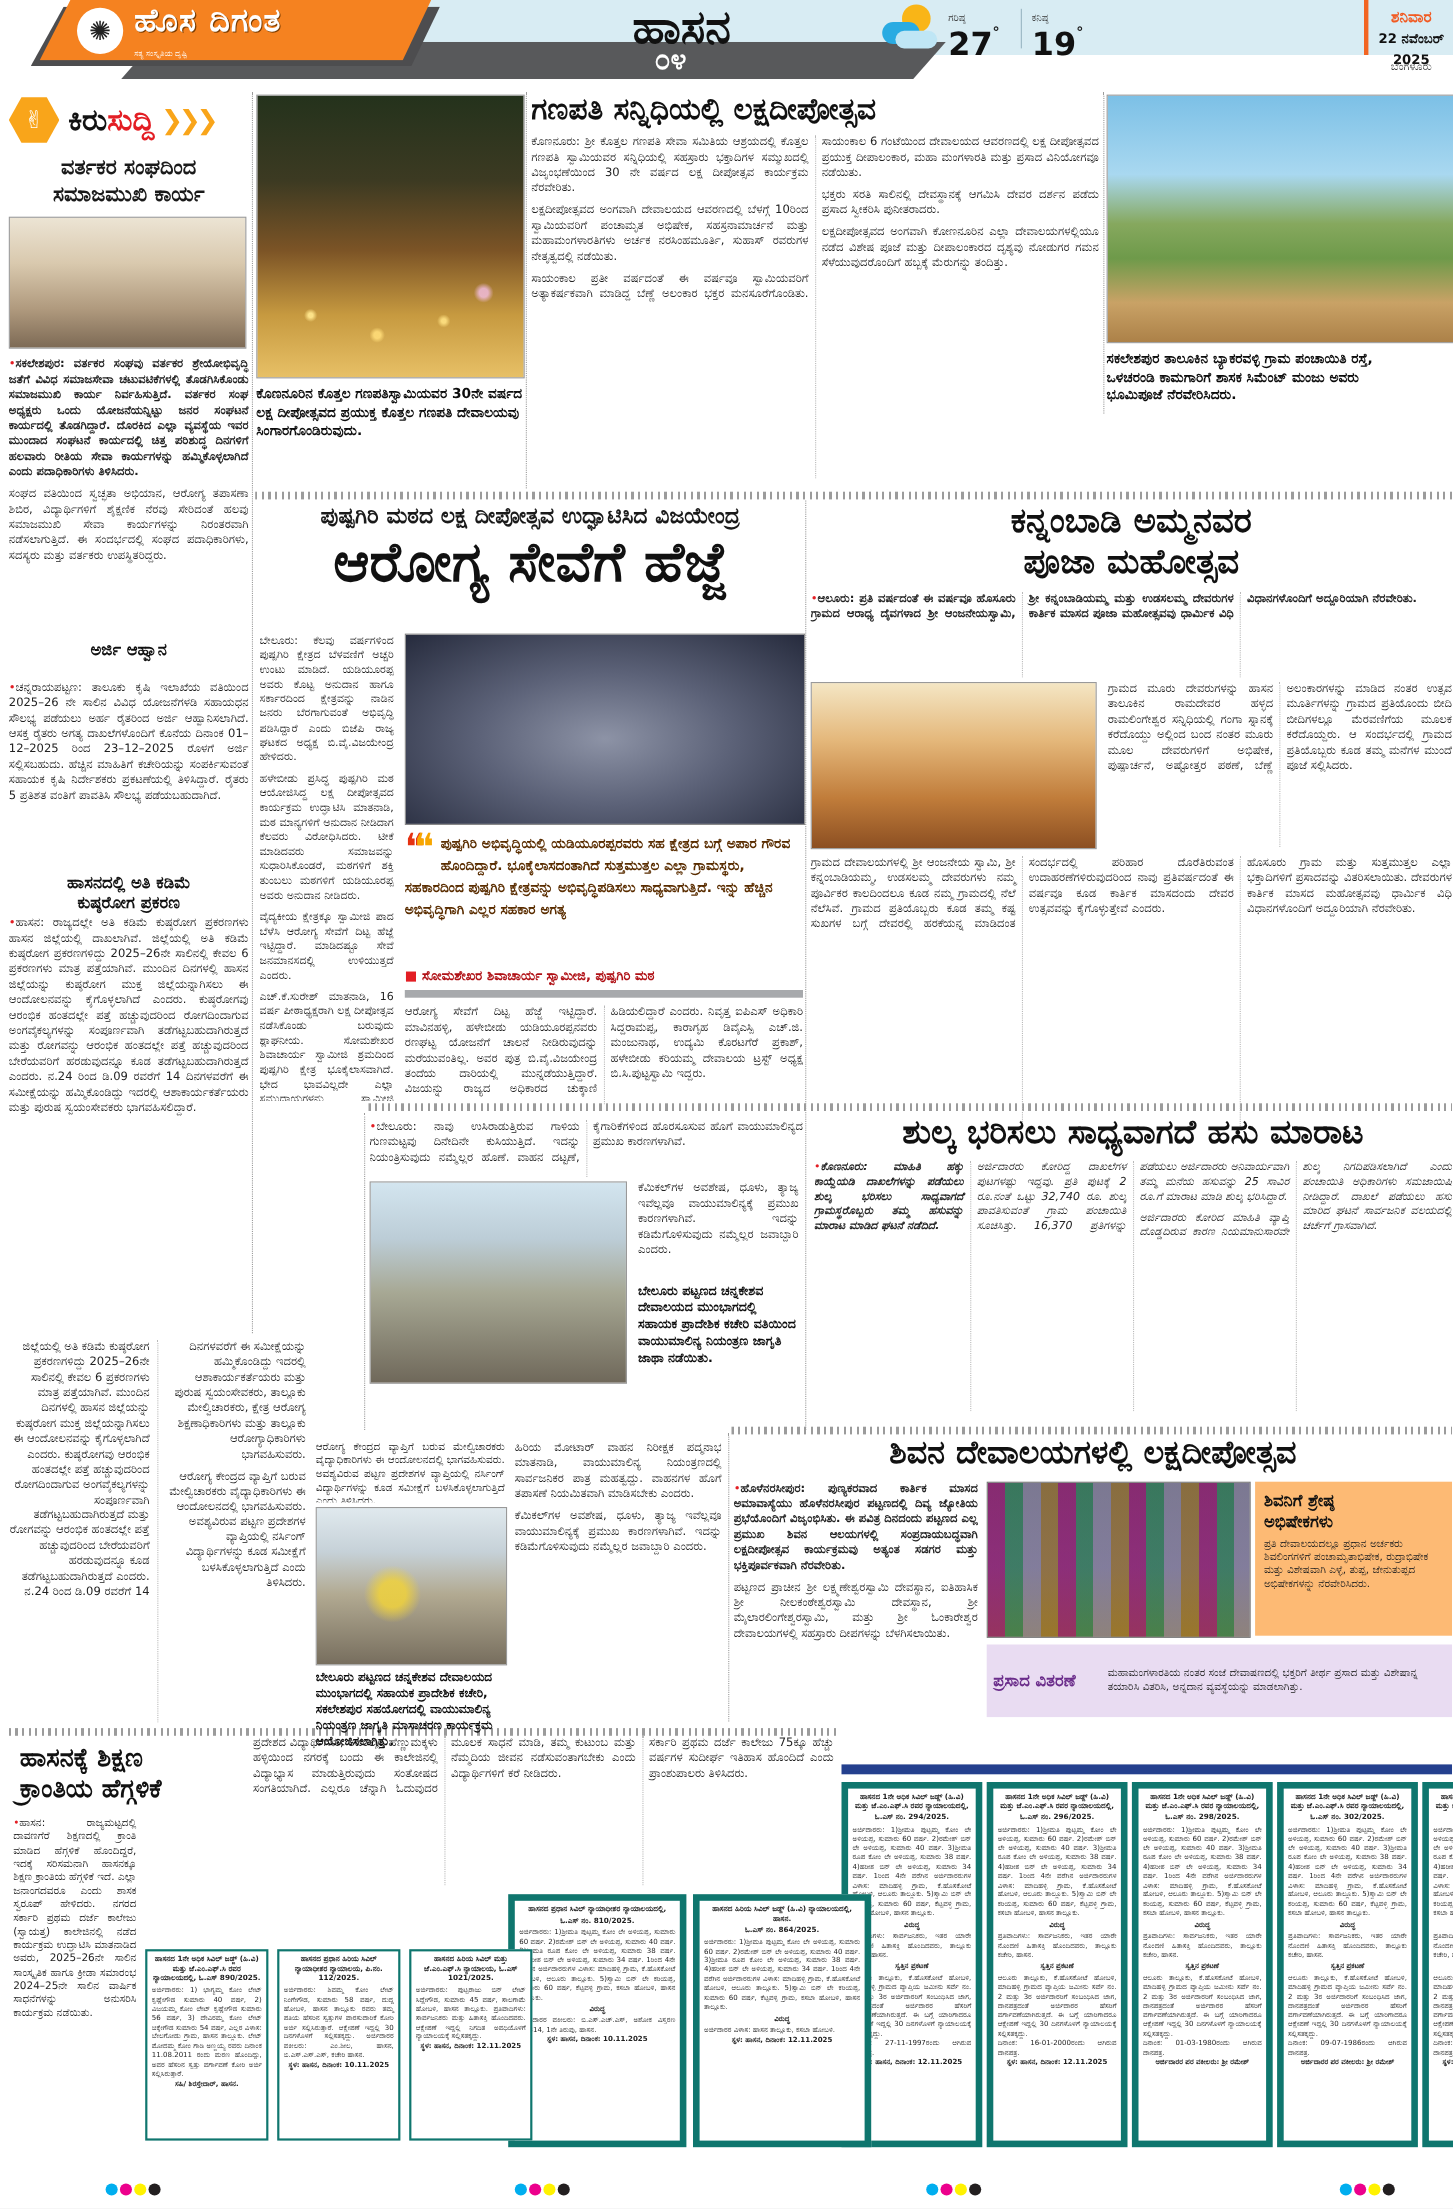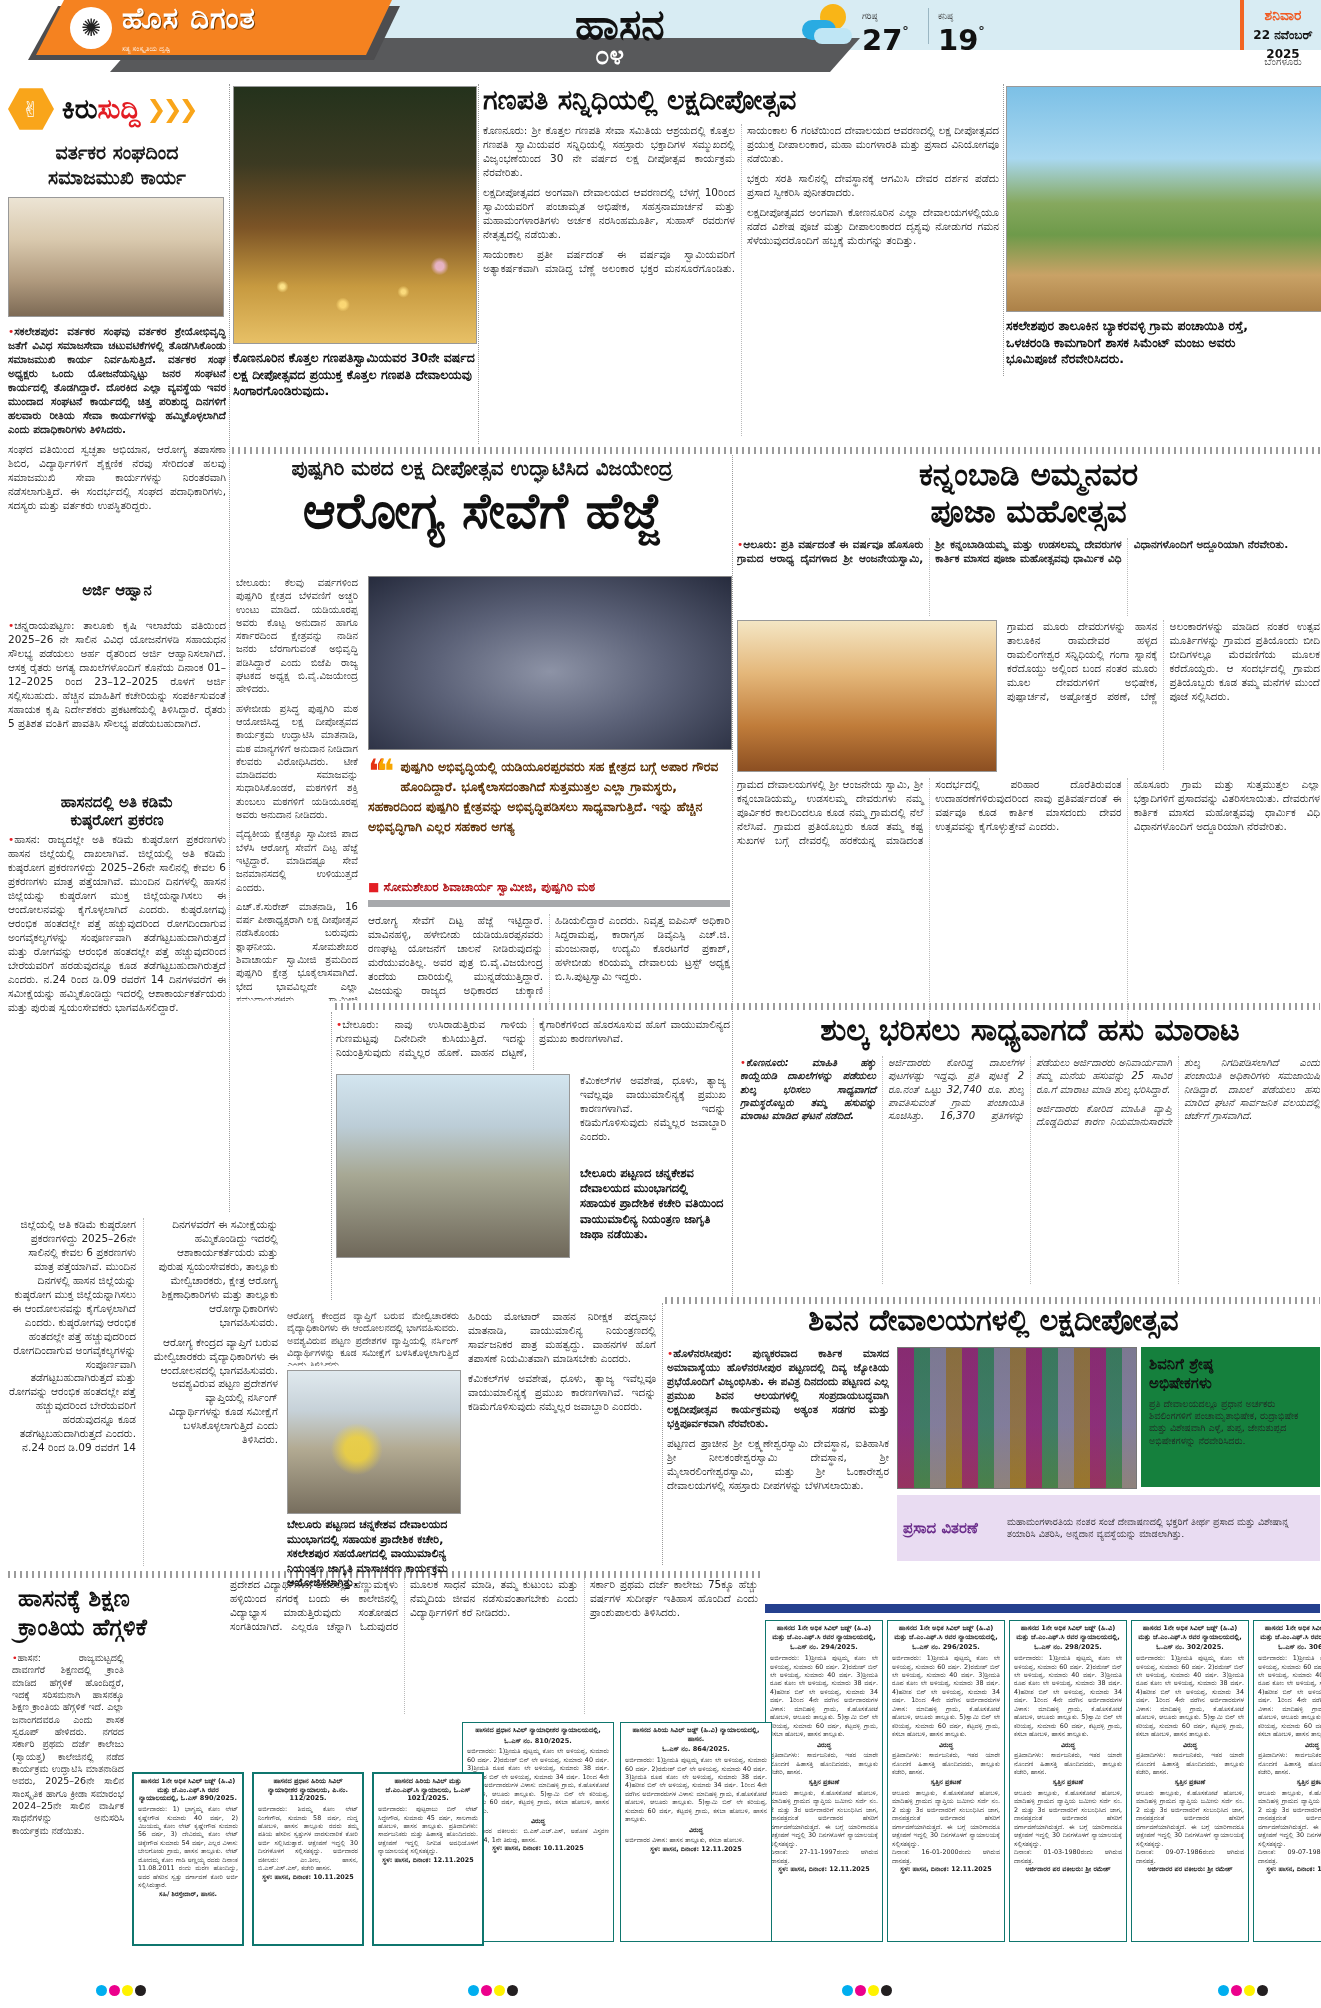--- a/index.html
+++ b/index.html
@@ -33,21 +33,21 @@
   .ph-banner{background:linear-gradient(180deg,#d3e5ef 0%,#bccdd7 28%,#a7a894 55%,#6f685a 100%);}
   .ph-night{background:
      repeating-linear-gradient(90deg, rgba(226,64,160,.55) 0 16px, rgba(90,220,130,.5) 16px 32px,
        rgba(245,245,255,.45) 32px 48px, rgba(248,200,70,.5) 48px 64px),
      linear-gradient(180deg,#181238 0%,#241a4a 55%,#3a2410 100%);}
   .ph-march{background:
      radial-gradient(circle at 40% 55%, rgba(240,210,60,.85) 12px, transparent 26px),
      linear-gradient(180deg,#e0e9ee 0%,#c6d1d8 28%,#b2aa92 55%,#776e5e 100%);}
   .caption{font-weight:bold;font-size:12.5px;line-height:1.32;color:#0d0d0d;}
   .subhead{font-weight:900;font-size:15px;text-align:center;color:#111;}
-  .cl-col{border:1px solid #0f766e;background:#fff;padding:3px 4px;font-size:6.4px;line-height:1.32;
+  .cl-col{border:6px solid #0f766e;background:#fff;padding:3px 4px;font-size:6.4px;line-height:1.32;
           color:#222;text-align:justify;overflow:hidden;}
   .cl-head{font-weight:bold;text-align:center;font-size:6.6px;margin-bottom:2px;}
   .cl-mid{font-weight:bold;text-align:center;margin:2px 0;}
   .dot{width:11px;height:11px;border-radius:50%;display:inline-block;margin-right:2px;vertical-align:middle;}
 </style>
 </head>
 <body>
 
 <div class="page">
 
@@ -242,21 +242,21 @@
     <p>ಕೆಮಿಕಲ್‌ಗಳ ಅವಶೇಷ, ಧೂಳು, ತ್ಯಾಜ್ಯ ಇವೆಲ್ಲವೂ ವಾಯುಮಾಲಿನ್ಯಕ್ಕೆ ಪ್ರಮುಖ ಕಾರಣಗಳಾಗಿವೆ. ಇದನ್ನು ಕಡಿಮೆಗೊಳಿಸುವುದು ನಮ್ಮೆಲ್ಲರ ಜವಾಬ್ದಾರಿ ಎಂದರು.</p>
   </div>
 
   <div class="abs" style="left:667px;top:1303px;width:653px;height:262px;">
     <div class="hl" style="text-align:center;font-size:29px;">ಶಿವನ ದೇವಾಲಯಗಳಲ್ಲಿ ಲಕ್ಷದೀಪೋತ್ಸವ</div>
     <div class="abs body-txt just ov" style="left:0;top:44px;width:222px;height:218px;">
       <p><span class="red">•</span><span class="dl">ಹೊಳೆನರಸೀಪುರ: ಪುಣ್ಯಕರವಾದ ಕಾರ್ತಿಕ ಮಾಸದ ಅಮಾವಾಸ್ಯೆಯು ಹೊಳೆನರಸೀಪುರ ಪಟ್ಟಣದಲ್ಲಿ ದಿವ್ಯ ಜ್ಯೋತಿಯ ಪ್ರಭೆಯೊಂದಿಗೆ ವಿಜೃಂಭಿಸಿತು. ಈ ಪವಿತ್ರ ದಿನದಂದು ಪಟ್ಟಣದ ಎಲ್ಲ ಪ್ರಮುಖ ಶಿವನ ಆಲಯಗಳಲ್ಲಿ ಸಂಪ್ರದಾಯಬದ್ಧವಾಗಿ ಲಕ್ಷದೀಪೋತ್ಸವ ಕಾರ್ಯಕ್ರಮವು ಅತ್ಯಂತ ಸಡಗರ ಮತ್ತು ಭಕ್ತಿಪೂರ್ವಕವಾಗಿ ನೆರವೇರಿತು.</span></p>
       <p>ಪಟ್ಟಣದ ಪ್ರಾಚೀನ ಶ್ರೀ ಲಕ್ಷ್ಮಣೇಶ್ವರಸ್ವಾಮಿ ದೇವಸ್ಥಾನ, ಐತಿಹಾಸಿಕ ಶ್ರೀ ನೀಲಕಂಠೇಶ್ವರಸ್ವಾಮಿ ದೇವಸ್ಥಾನ, ಶ್ರೀ ಮೈಲಾರಲಿಂಗೇಶ್ವರಸ್ವಾಮಿ, ಮತ್ತು ಶ್ರೀ ಓಂಕಾರೇಶ್ವರ ದೇವಾಲಯಗಳಲ್ಲಿ ಸಹಸ್ರಾರು ದೀಪಗಳನ್ನು ಬೆಳಗಿಸಲಾಯಿತು.</p>
     </div>
     <div class="abs photo ph-night" style="left:230px;top:44px;width:238px;height:140px;border:1px solid #777;"></div>
-    <div class="abs" style="left:474px;top:44px;width:179px;height:140px;background:#15803d;padding:8px;box-sizing:border-box;overflow:hidden;">
+    <div class="abs" style="left:474px;top:44px;width:179px;height:140px;background:#fdba74;padding:8px;box-sizing:border-box;overflow:hidden;">
       <div style="font-weight:900;font-size:15px;color:#111;line-height:1.25;">
         <span>ಶಿವನಿಗೆ ಶ್ರೇಷ್ಠ</span><br><span>ಅಭಿಷೇಕಗಳು</span>
       </div>
       <div class="body-sm" style="margin-top:5px;">ಪ್ರತಿ ದೇವಾಲಯದಲ್ಲೂ ಪ್ರಧಾನ ಅರ್ಚಕರು ಶಿವಲಿಂಗಗಳಿಗೆ ಪಂಚಾಮೃತಾಭಿಷೇಕ, ರುದ್ರಾಭಿಷೇಕ ಮತ್ತು ವಿಶೇಷವಾಗಿ ಎಳ್ಳೆ, ತುಪ್ಪ, ಜೇನುತುಪ್ಪದ ಅಭಿಷೇಕಗಳನ್ನು ನೆರವೇರಿಸಿದರು.</div>
     </div>
     <div class="abs" style="left:230px;top:192px;width:423px;height:66px;background:#e9dcf2;display:flex;align-items:center;padding:6px;box-sizing:border-box;overflow:hidden;">
       <span style="flex:none;font-weight:900;font-size:15px;color:#6b2d8b;width:96px;line-height:1.2;">ಪ್ರಸಾದ ವಿತರಣೆ</span>
       <span class="body-sm" style="margin-left:8px;">ಮಹಾಮಂಗಳಾರತಿಯ ನಂತರ ಸಂಜೆ ದೇವಾಷಣದಲ್ಲಿ ಭಕ್ತರಿಗೆ ತೀರ್ಥ ಪ್ರಸಾದ ಮತ್ತು ವಿಶೇಷಾನ್ನ ತಯಾರಿಸಿ ವಿತರಿಸಿ, ಅನ್ನದಾನ ವ್ಯವಸ್ಥೆಯನ್ನು ಮಾಡಲಾಗಿತ್ತು.</span>
     </div>
   </div>

